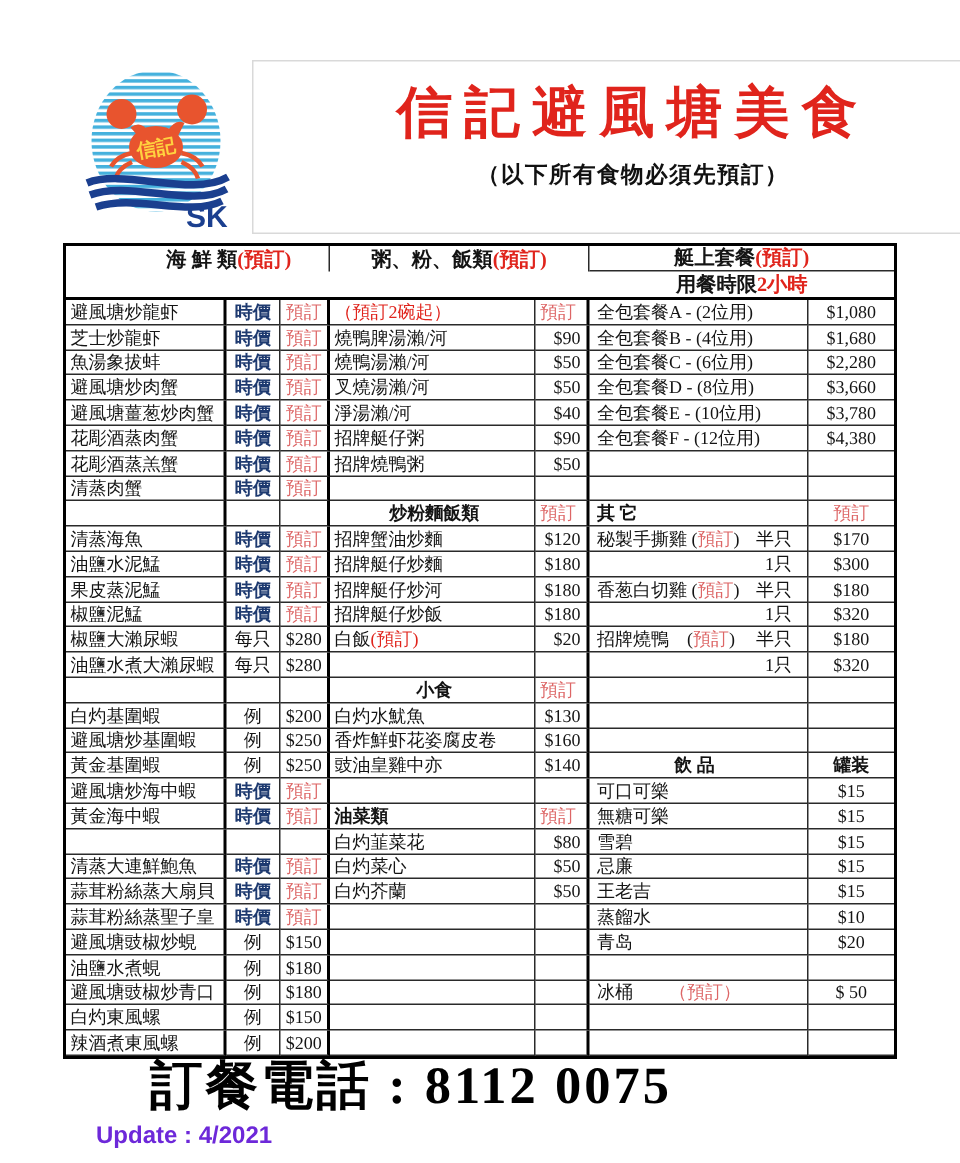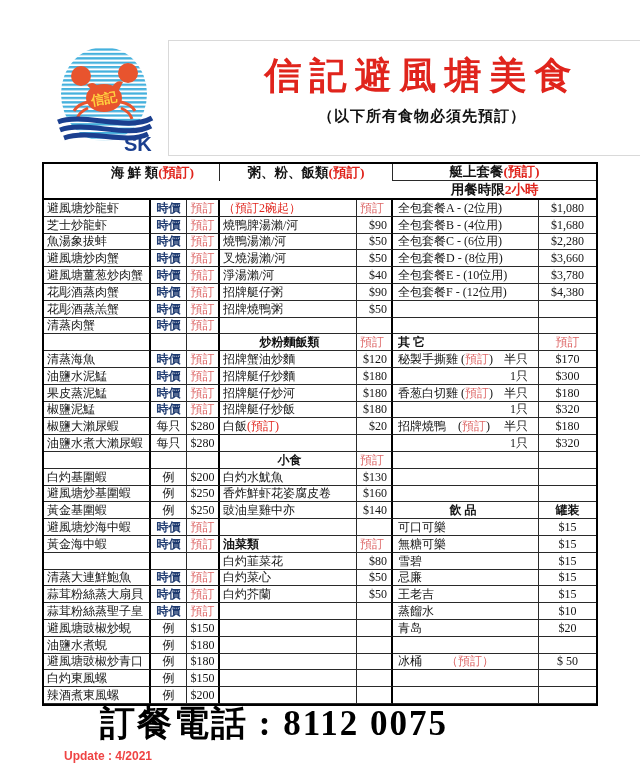--- a/index.html
+++ b/index.html
@@ -63,21 +63,21 @@
   .b{color:var(--navy);}
   .tail{margin-left:auto;}
   
   .phone{
     position:absolute;left:0;top:700px;width:548px;text-align:center;
     font-size:35px;font-weight:bold;letter-spacing:2px;color:#000;
   }
   .update{
     position:absolute;left:64px;top:749px;
     font-family:"Liberation Sans","DejaVu Sans",sans-serif;
-    font-size:12px;font-weight:bold;color:#ef4444;
+    font-size:16px;font-weight:bold;color:#6d28d9;
   }
   .note{
     position:absolute;right:44px;top:778px;
     font-size:16px;font-weight:bold;color:#111;
   }
 </style>
 </head>
 <body>
 
 <div class="page">

